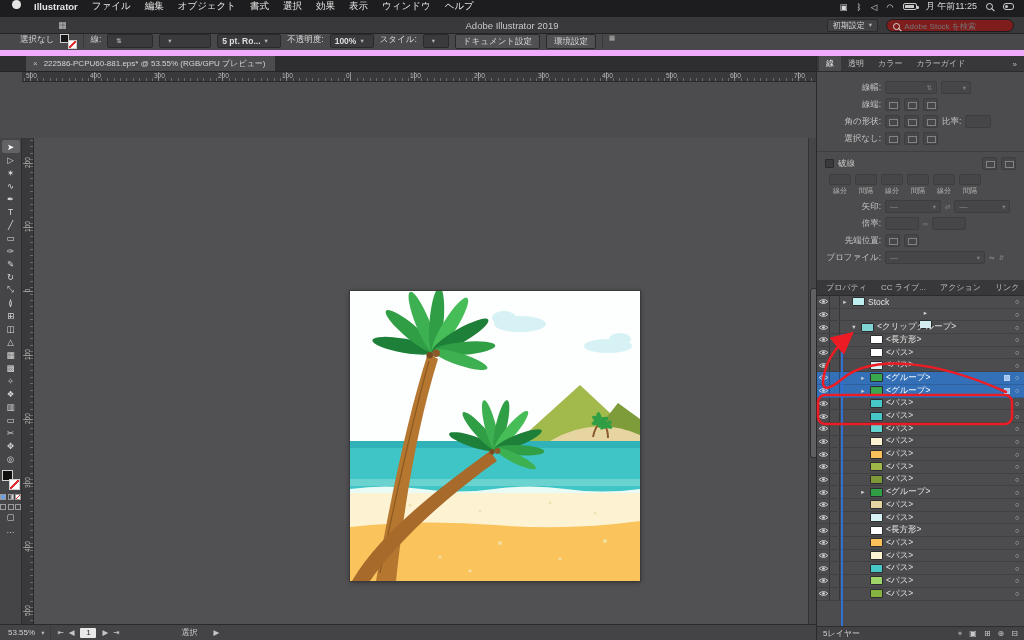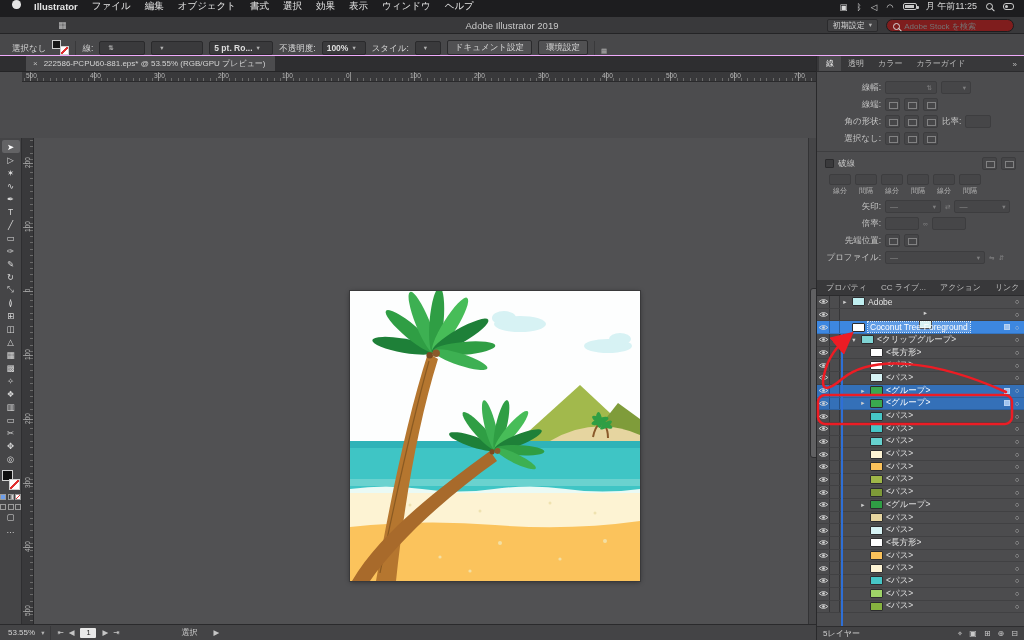--- a/index.html
+++ b/index.html
@@ -27,21 +27,21 @@
   
   .titlebar{position:absolute;top:17px;left:0;right:0;height:17px;background:#39393b;border-bottom:1px solid #242426;display:flex;align-items:center;color:#c9c9c9;font-size:9.5px;z-index:9;}
   .appframe{margin-left:58px;font-size:9px;color:#bdbdbd;}
   .app-title{position:absolute;left:0;right:0;text-align:center;pointer-events:none;}
   .tb-right{margin-left:auto;display:flex;align-items:center;gap:8px;padding-right:10px;z-index:1;}
   .workspace{display:flex;align-items:center;gap:4px;border:1px solid #2a2a2c;background:#414143;border-radius:2px;height:13px;padding:0 5px;font-size:8px;color:#d5d5d5;}
   .searchbox{display:flex;align-items:flex-end;gap:4px;background:#7f1d1d;border:1px solid #1d1d1f;border-radius:8px;height:13px;padding:0 6px;width:128px;}
   .searchbox input{background:transparent;border:none;outline:none;color:#a5a5a5;font-size:8px;width:100%;}
 
   
-  .controlbar{position:absolute;top:34px;left:0;right:0;height:22px;background:#48484a;border-bottom:1px solid #f0abfc;display:flex;align-items:flex-end;gap:6px;padding:0 12px;font-size:8.5px;color:#d8d8d8;z-index:8;}
+  .controlbar{position:absolute;top:34px;left:0;right:0;height:22px;background:#48484a;border-bottom:6px solid #f0abfc;display:flex;align-items:flex-start;gap:6px;padding:0 20px;font-size:8.5px;color:#d8d8d8;z-index:8;}
   .cb-input{background:#3a3a3c;border:1px solid #2a2a2c;border-radius:2px;height:14px;display:flex;align-items:center;padding:0 4px;gap:4px;color:#dedede;white-space:nowrap;font-weight:bold;}
   .cb-btn{border:1px solid #2a2a2c;background:#515153;border-radius:2px;height:15px;display:flex;align-items:center;padding:0 7px;white-space:nowrap;}
   .sep{width:1px;height:14px;background:#39393b;}
   .dd{font-size:6.5px;color:#b3b3b3;}
   .fsmini{position:relative;width:17px;height:15px;flex:none;}
   .fsmini .f{position:absolute;left:0;top:0;width:9px;height:9px;background:#161616;border:1px solid #cfcfcf;}
   .fsmini .s{position:absolute;right:0;bottom:0;width:9px;height:9px;background:#fff;border:1px solid #cfcfcf;}
   .fsmini .s::after{content:"";position:absolute;inset:0;background:linear-gradient(135deg,transparent 42%,#e03131 42% 58%,transparent 58%);}
 
   
@@ -506,53 +506,37 @@
           <span class="cell-eye">
             <svg viewBox="0 0 12 8" width="11" height="7">
               <path d="M1 4 Q6 -0.5 11 4 Q6 8.5 1 4 Z" fill="none" stroke="#d8d8d8"></path>
               <circle cx="6" cy="4" r="1.5" fill="#d8d8d8"></circle>
             </svg>
           </span>
           <span class="cell-lock"></span>
           <span class="row-body" style="padding-left: 1px;">
             <span class="chev">▸</span>
             <span class="thumb" style="background: rgb(191, 238, 240);"></span>
-            <span class="lname">Adobe</span>
+            <span class="lname">Stock</span>
           </span>
           <span class="target">○</span>
         </div>
         <div class="layer-row">
           <span class="cell-eye">
             <svg viewBox="0 0 12 8" width="11" height="7">
               <path d="M1 4 Q6 -0.5 11 4 Q6 8.5 1 4 Z" fill="none" stroke="#d8d8d8"></path>
               <circle cx="6" cy="4" r="1.5" fill="#d8d8d8"></circle>
             </svg>
           </span>
           <span class="cell-lock"></span>
           <span class="row-body" style="padding-left: 1px; flex-direction: column;">
             <span class="chev">▸</span>
             <span class="thumb" style="background: rgb(207, 238, 242);"></span>
             <span class="lname">BG</span>
           </span>
-          <span class="target">○</span>
-        </div>
-        <div class="layer-row sel edit">
-          <span class="cell-eye">
-            <svg viewBox="0 0 12 8" width="11" height="7">
-              <path d="M1 4 Q6 -0.5 11 4 Q6 8.5 1 4 Z" fill="none" stroke="#d8d8d8"></path>
-              <circle cx="6" cy="4" r="1.5" fill="#d8d8d8"></circle>
-            </svg>
-          </span>
-          <span class="cell-lock"></span>
-          <span class="row-body" style="padding-left: 1px;">
-            <span class="chev"></span>
-            <span class="thumb" style="background: rgb(255, 255, 255);"></span>
-            <span class="lname editing">Coconut Tree-Foreground</span>
-          </span>
-          <span class="chip"></span>
           <span class="target">○</span>
         </div>
         <div class="layer-row">
           <span class="cell-eye">
             <svg viewBox="0 0 12 8" width="11" height="7">
               <path d="M1 4 Q6 -0.5 11 4 Q6 8.5 1 4 Z" fill="none" stroke="#d8d8d8"></path>
               <circle cx="6" cy="4" r="1.5" fill="#d8d8d8"></circle>
             </svg>
           </span>
           <span class="cell-lock"></span>

